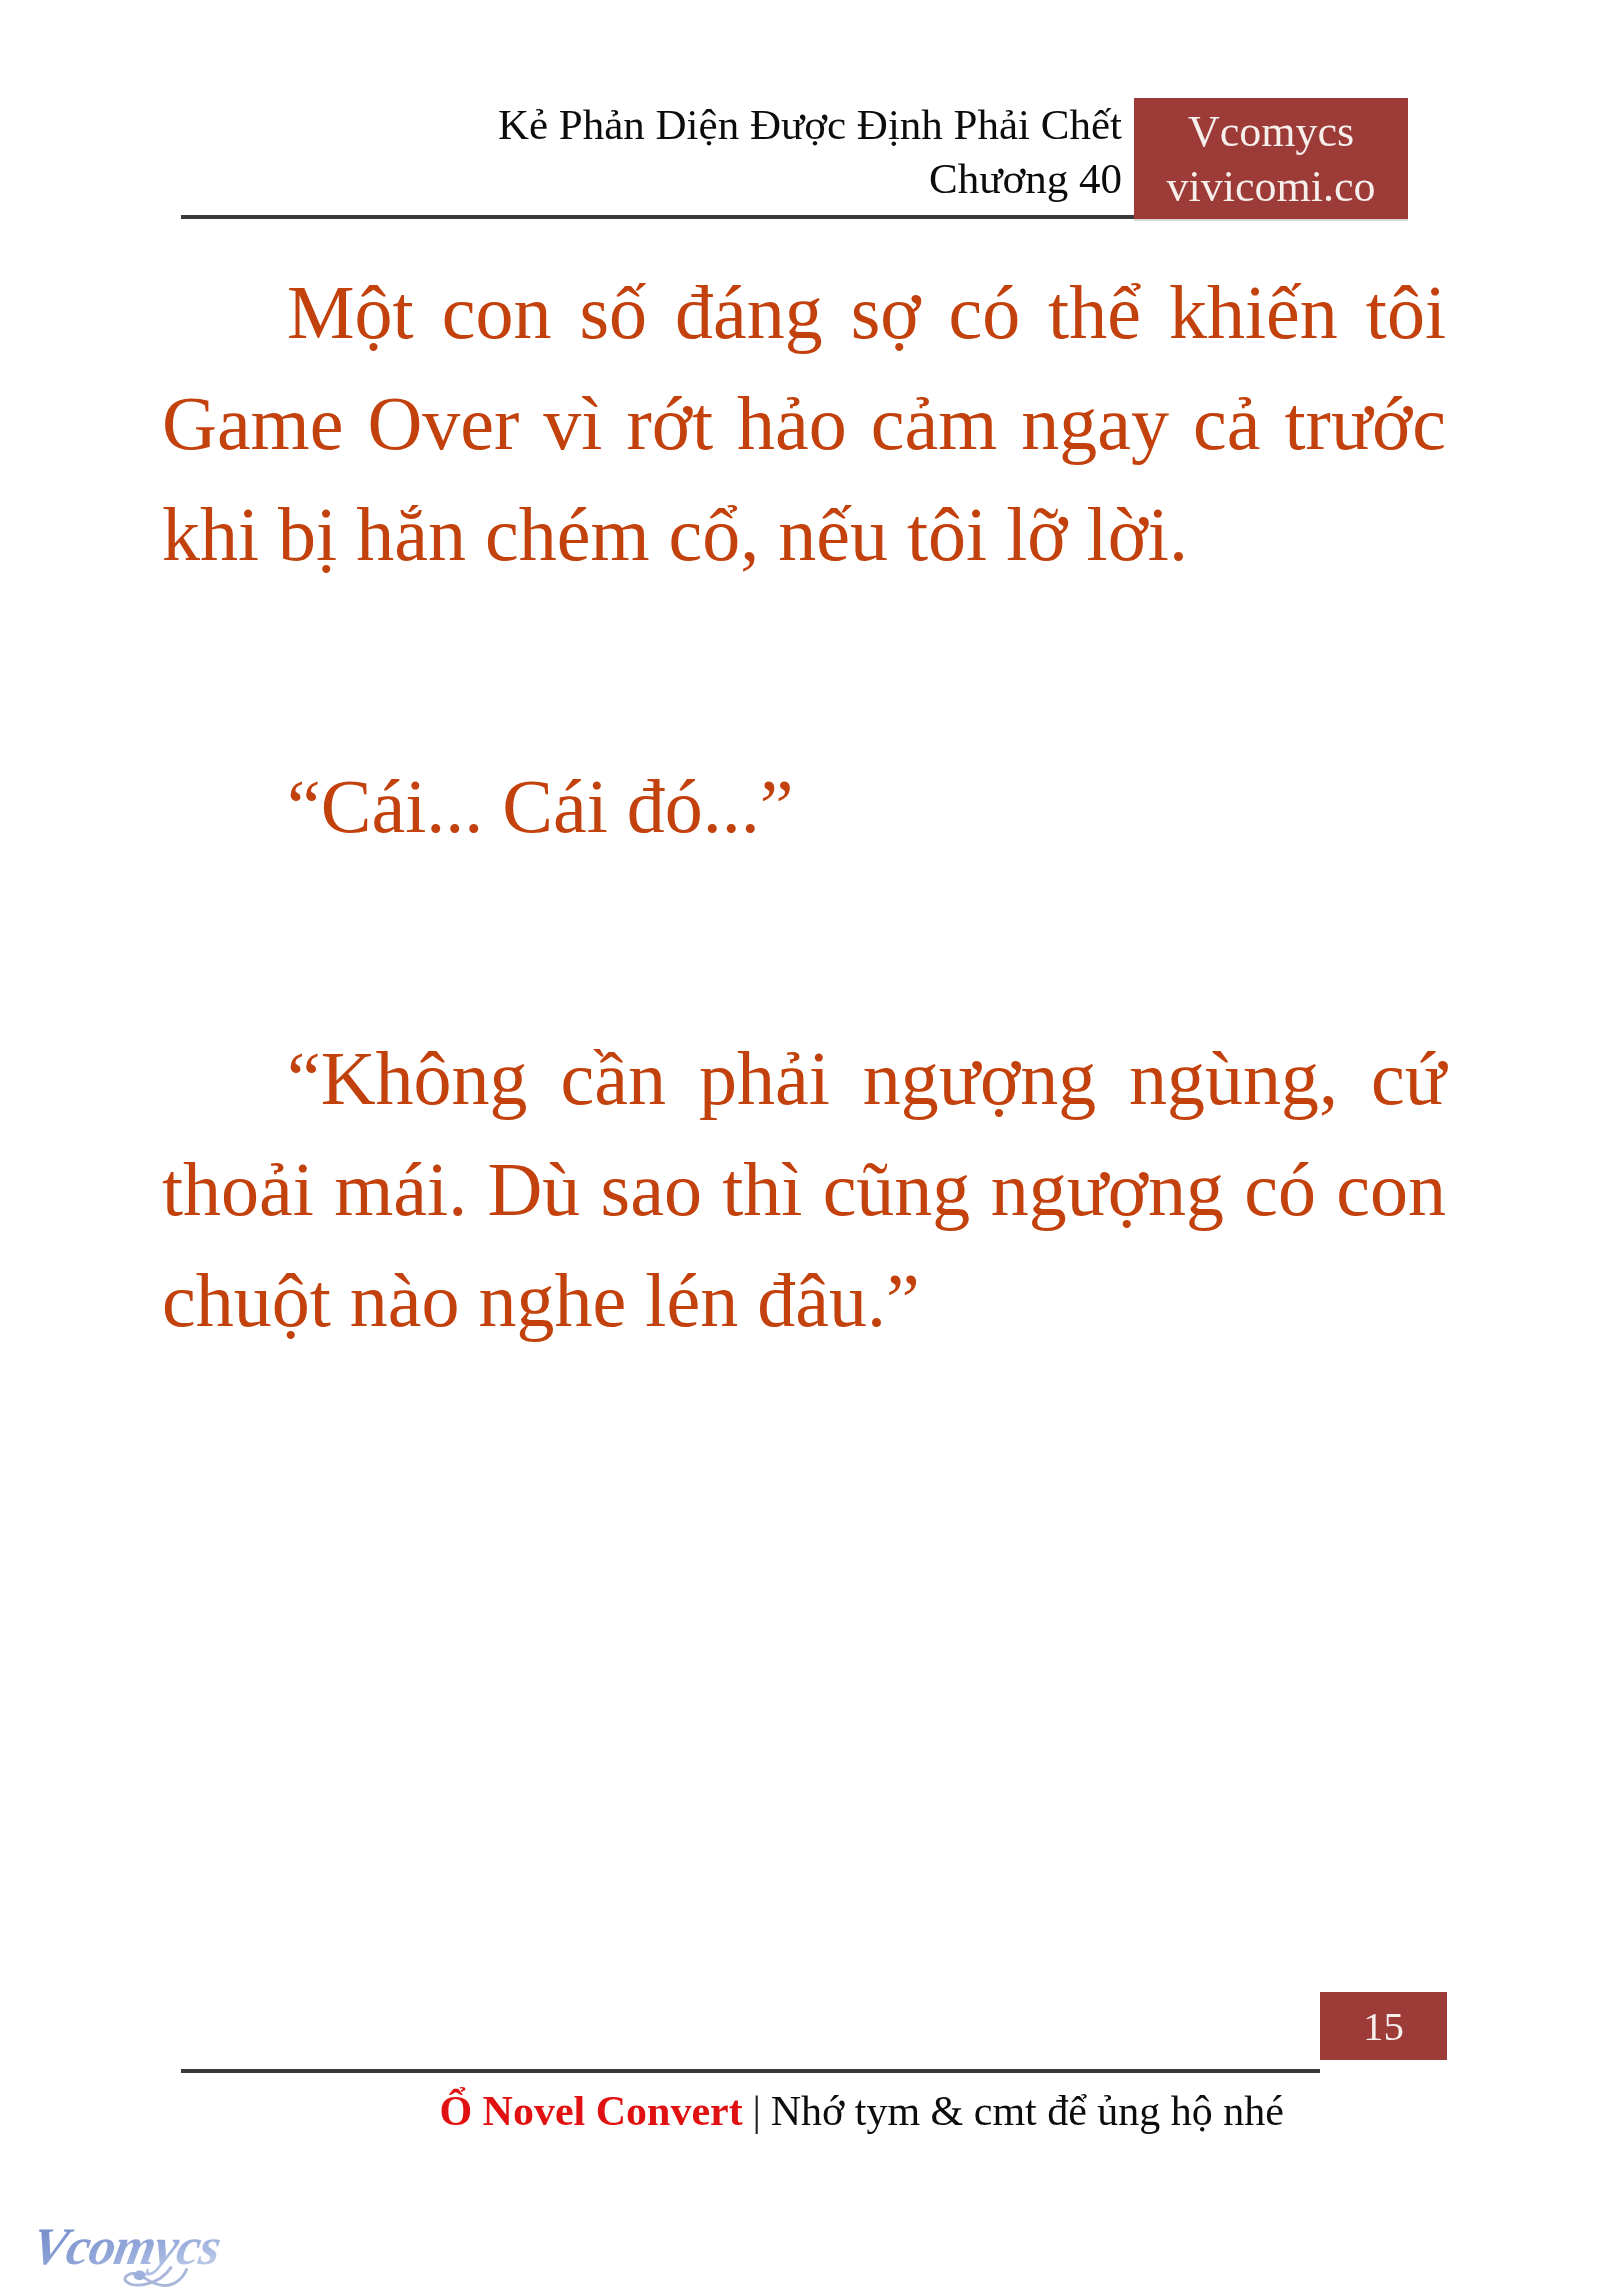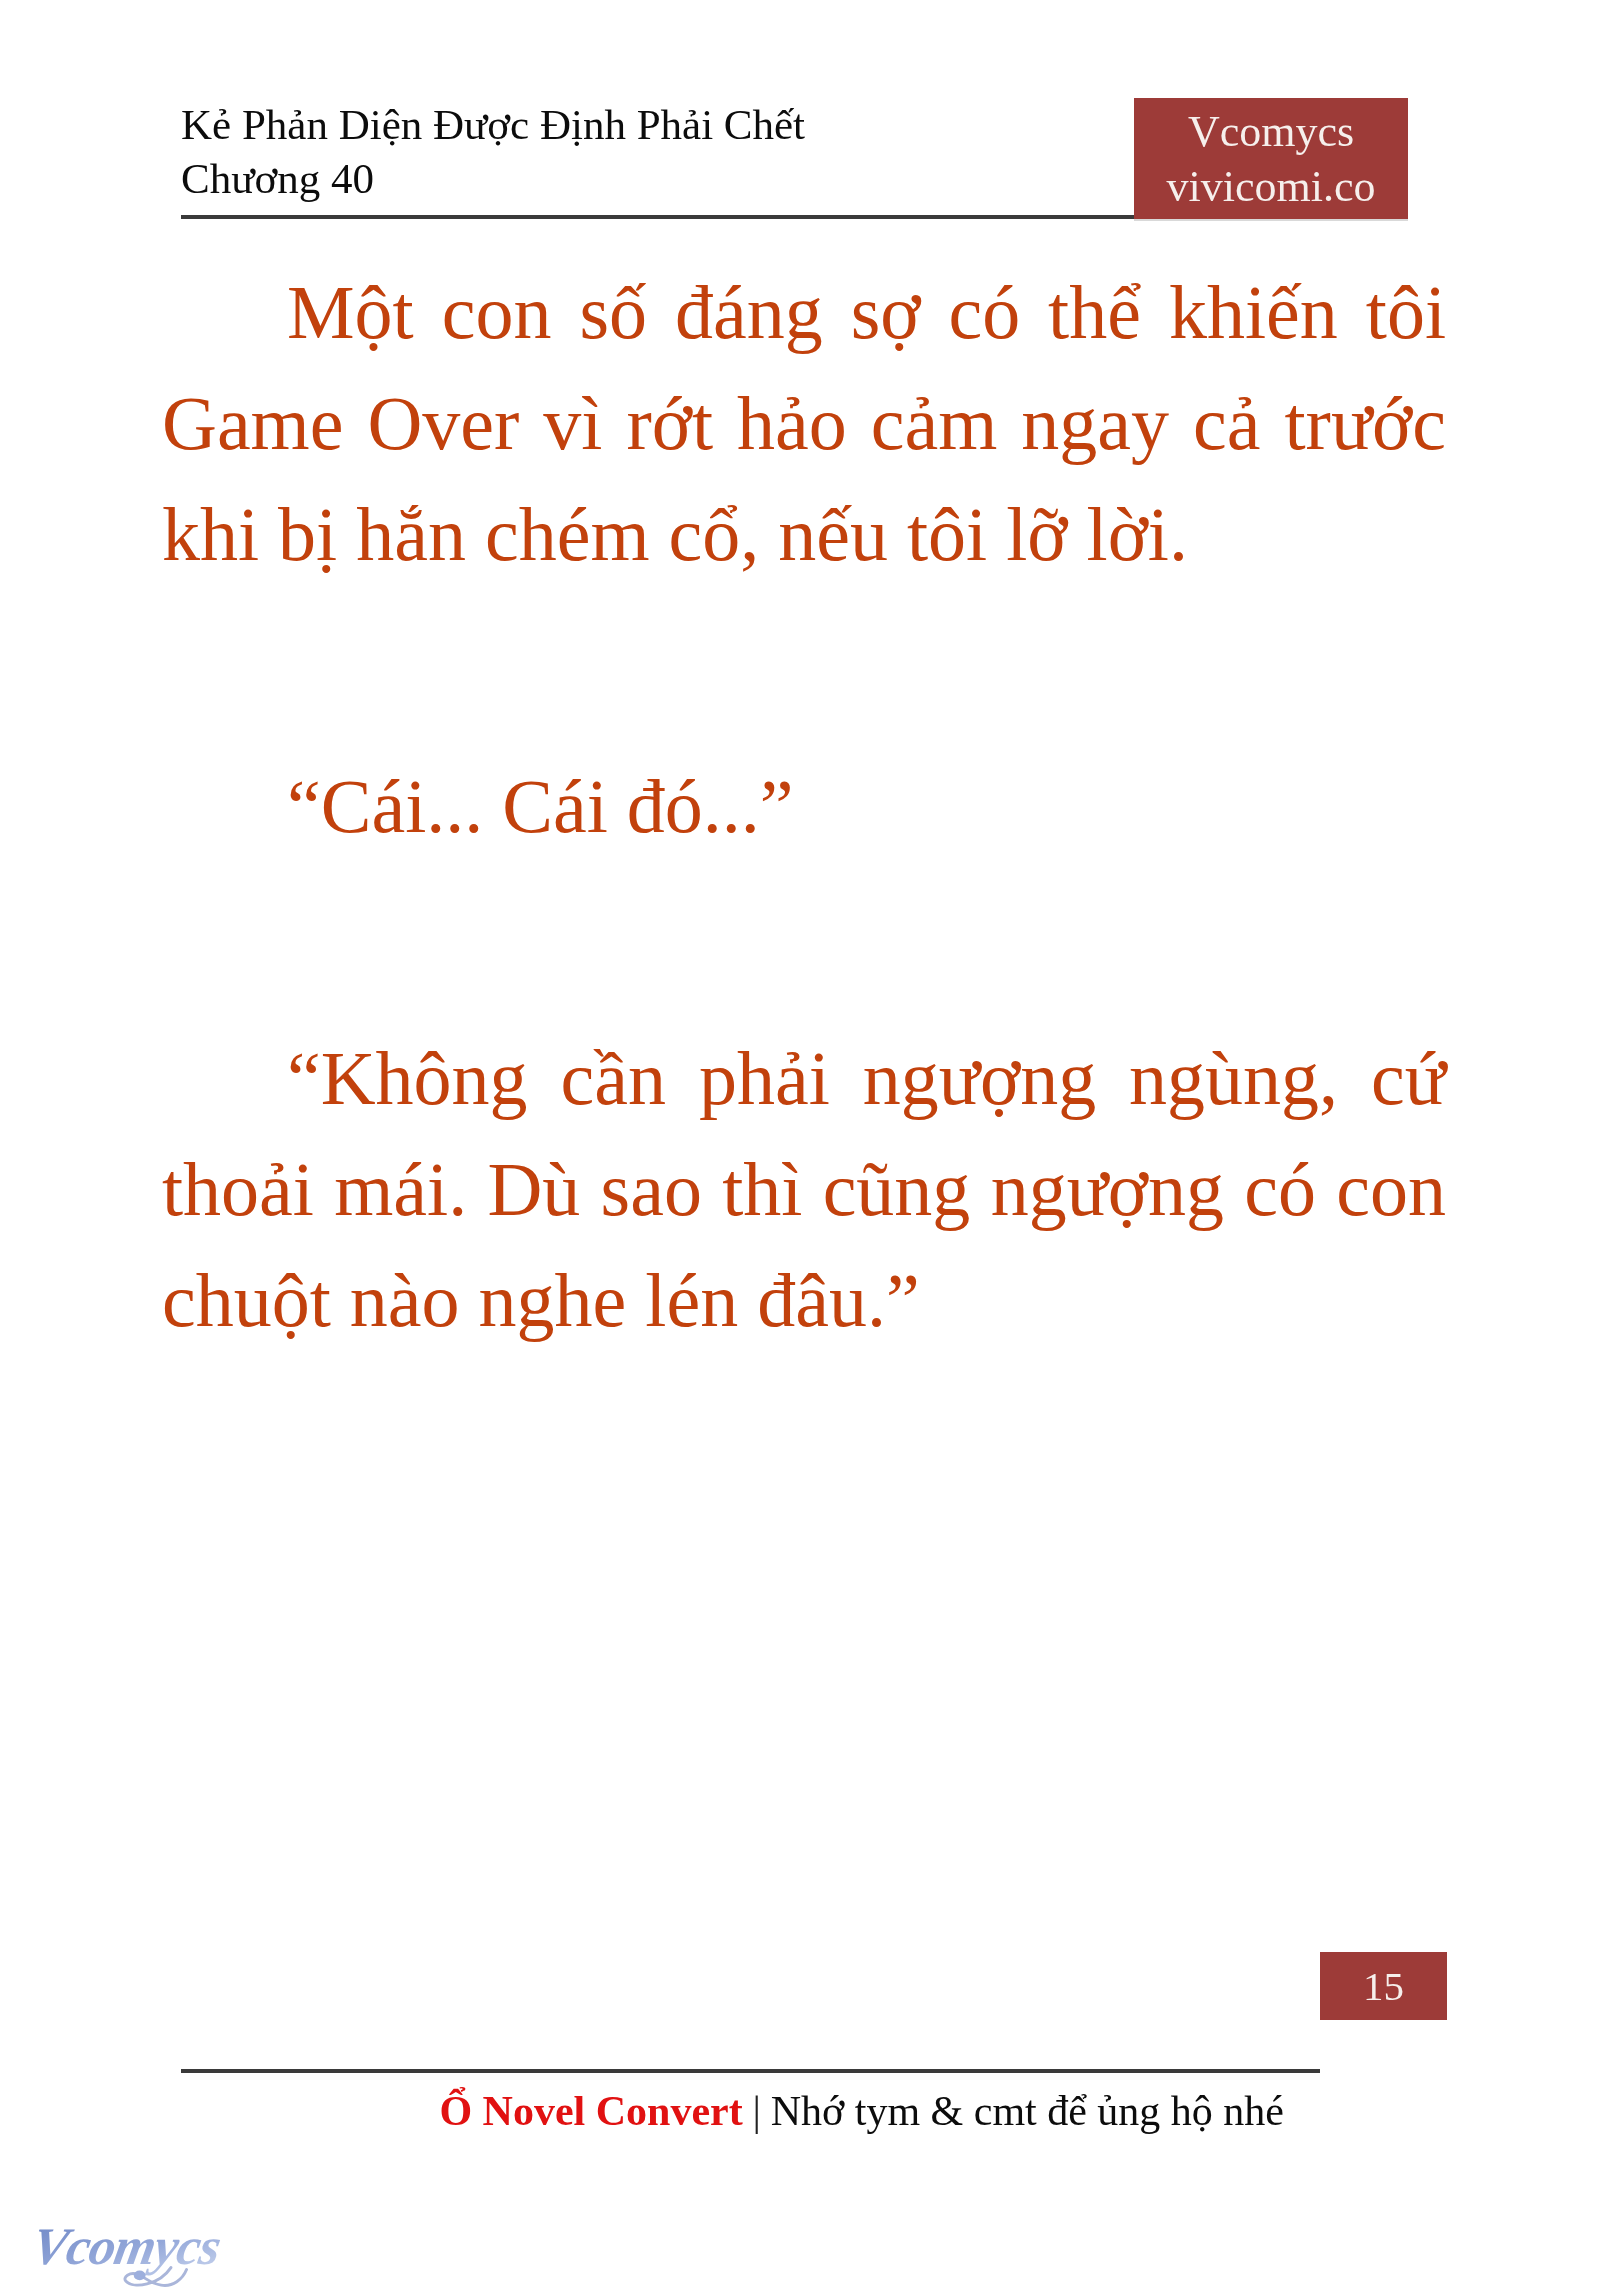--- a/index.html
+++ b/index.html
@@ -6,21 +6,21 @@
   body{
     position:relative;
     width:1622px;height:2293px;
     overflow:hidden;
     font-family:"Liberation Serif", serif;
     color:var(--text,#0c0c0c);
   }
   
   .header-text{
     position:absolute;top:98px;left:181px;width:941px;
-    font-size:43px;line-height:54px;color:#0c0c0c;
+    text-align:right;font-size:43px;line-height:54px;color:#0c0c0c;
   }
   .header-rule{
     position:absolute;left:181px;top:215px;width:953px;height:3.9px;
     background:var(--rule,#3a3a3a);
   }
   .brand-box{
     position:absolute;left:1134px;top:98px;width:274px;height:121px;
     background:var(--brand_bg,#9d3b38);
     display:flex;flex-direction:column;justify-content:center;align-items:center;
     color:var(--badge_text,#f6efec);
@@ -39,21 +39,21 @@
     position:absolute;left:181px;top:2069px;width:1139px;height:3.9px;
     background:var(--rule,#3a3a3a);
   }
   .footer-text{
     position:absolute;left:181px;top:2086px;width:1103px;
     text-align:right;font-size:42px;line-height:51px;white-space:nowrap;color:#0c0c0c;
   }
   .footer-brand{color:var(--accent_red,#e11111);font-weight:bold;}
   .footer-sep{color:#222;padding:0 9.8px;font-weight:normal;}
   .page-box{
-    position:absolute;left:1320px;top:1952px;width:127px;height:68px;
+    position:absolute;left:1320px;top:1992px;width:127px;height:68px;
     background:var(--brand_bg,#9d3b38);
     display:flex;align-items:center;justify-content:center;
     color:var(--badge_text,#f6efec);font-size:41px;
   }
   
   .watermark{position:absolute;left:23.5px;top:2207px;width:245px;height:85px;}
 </style>
 </head>
 <body>
 

